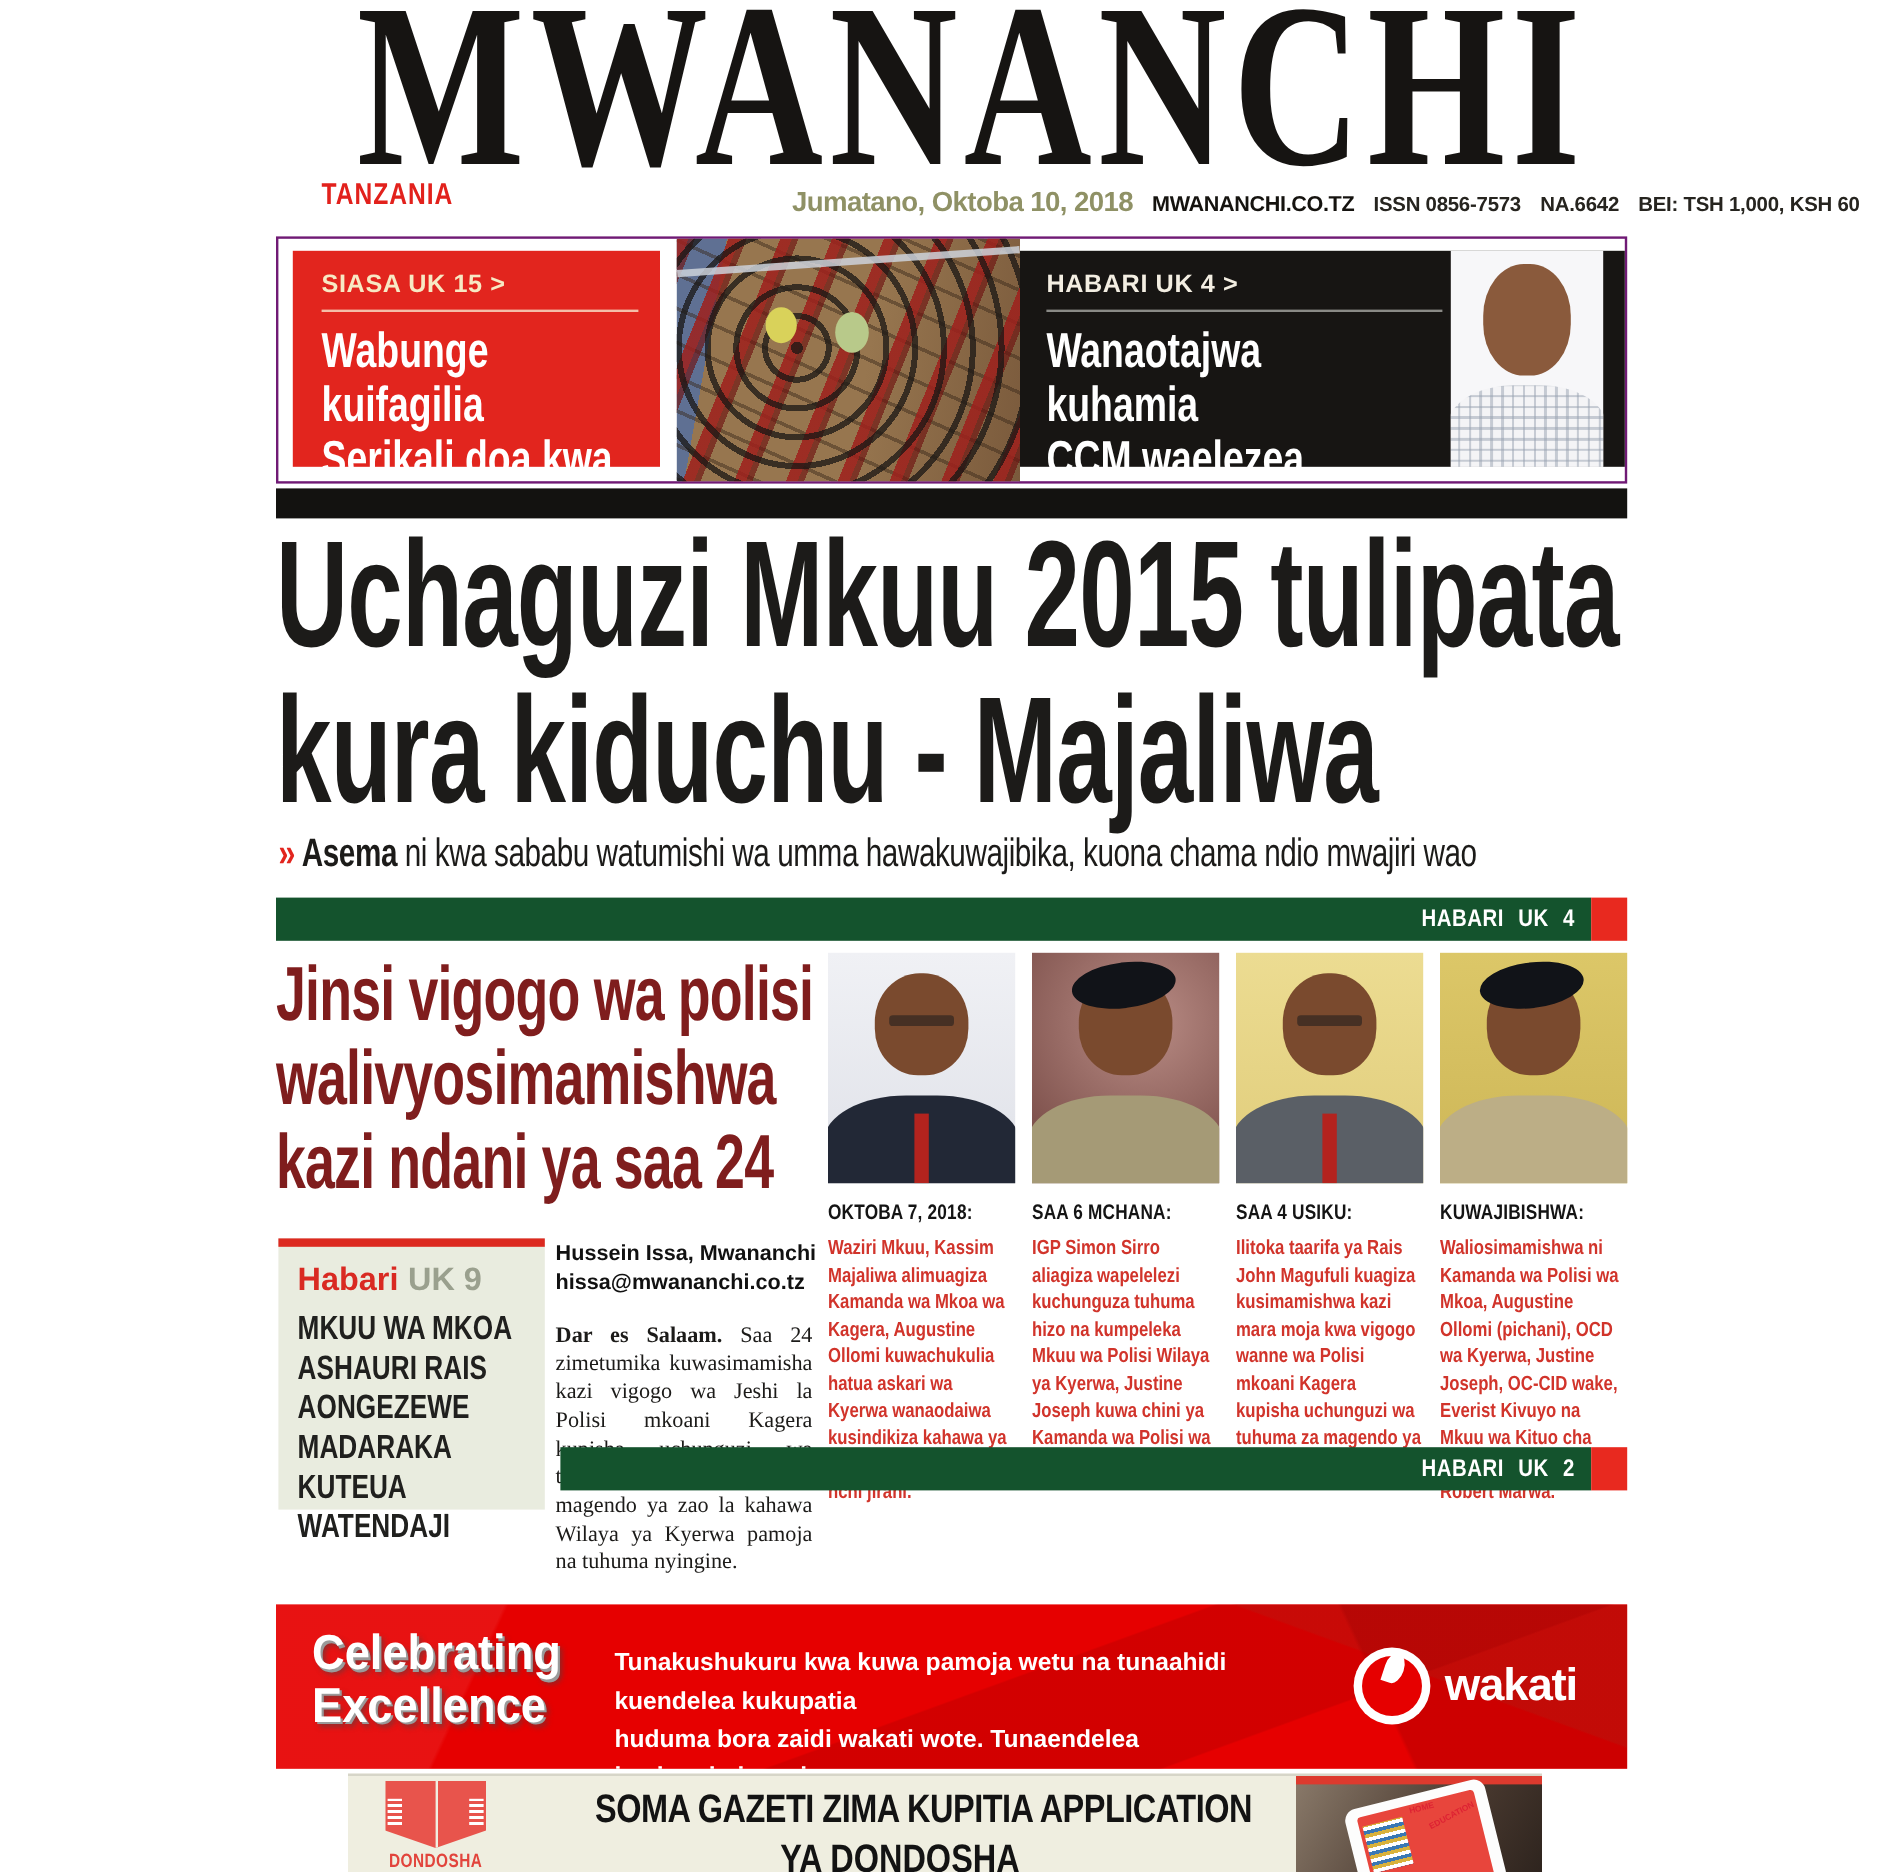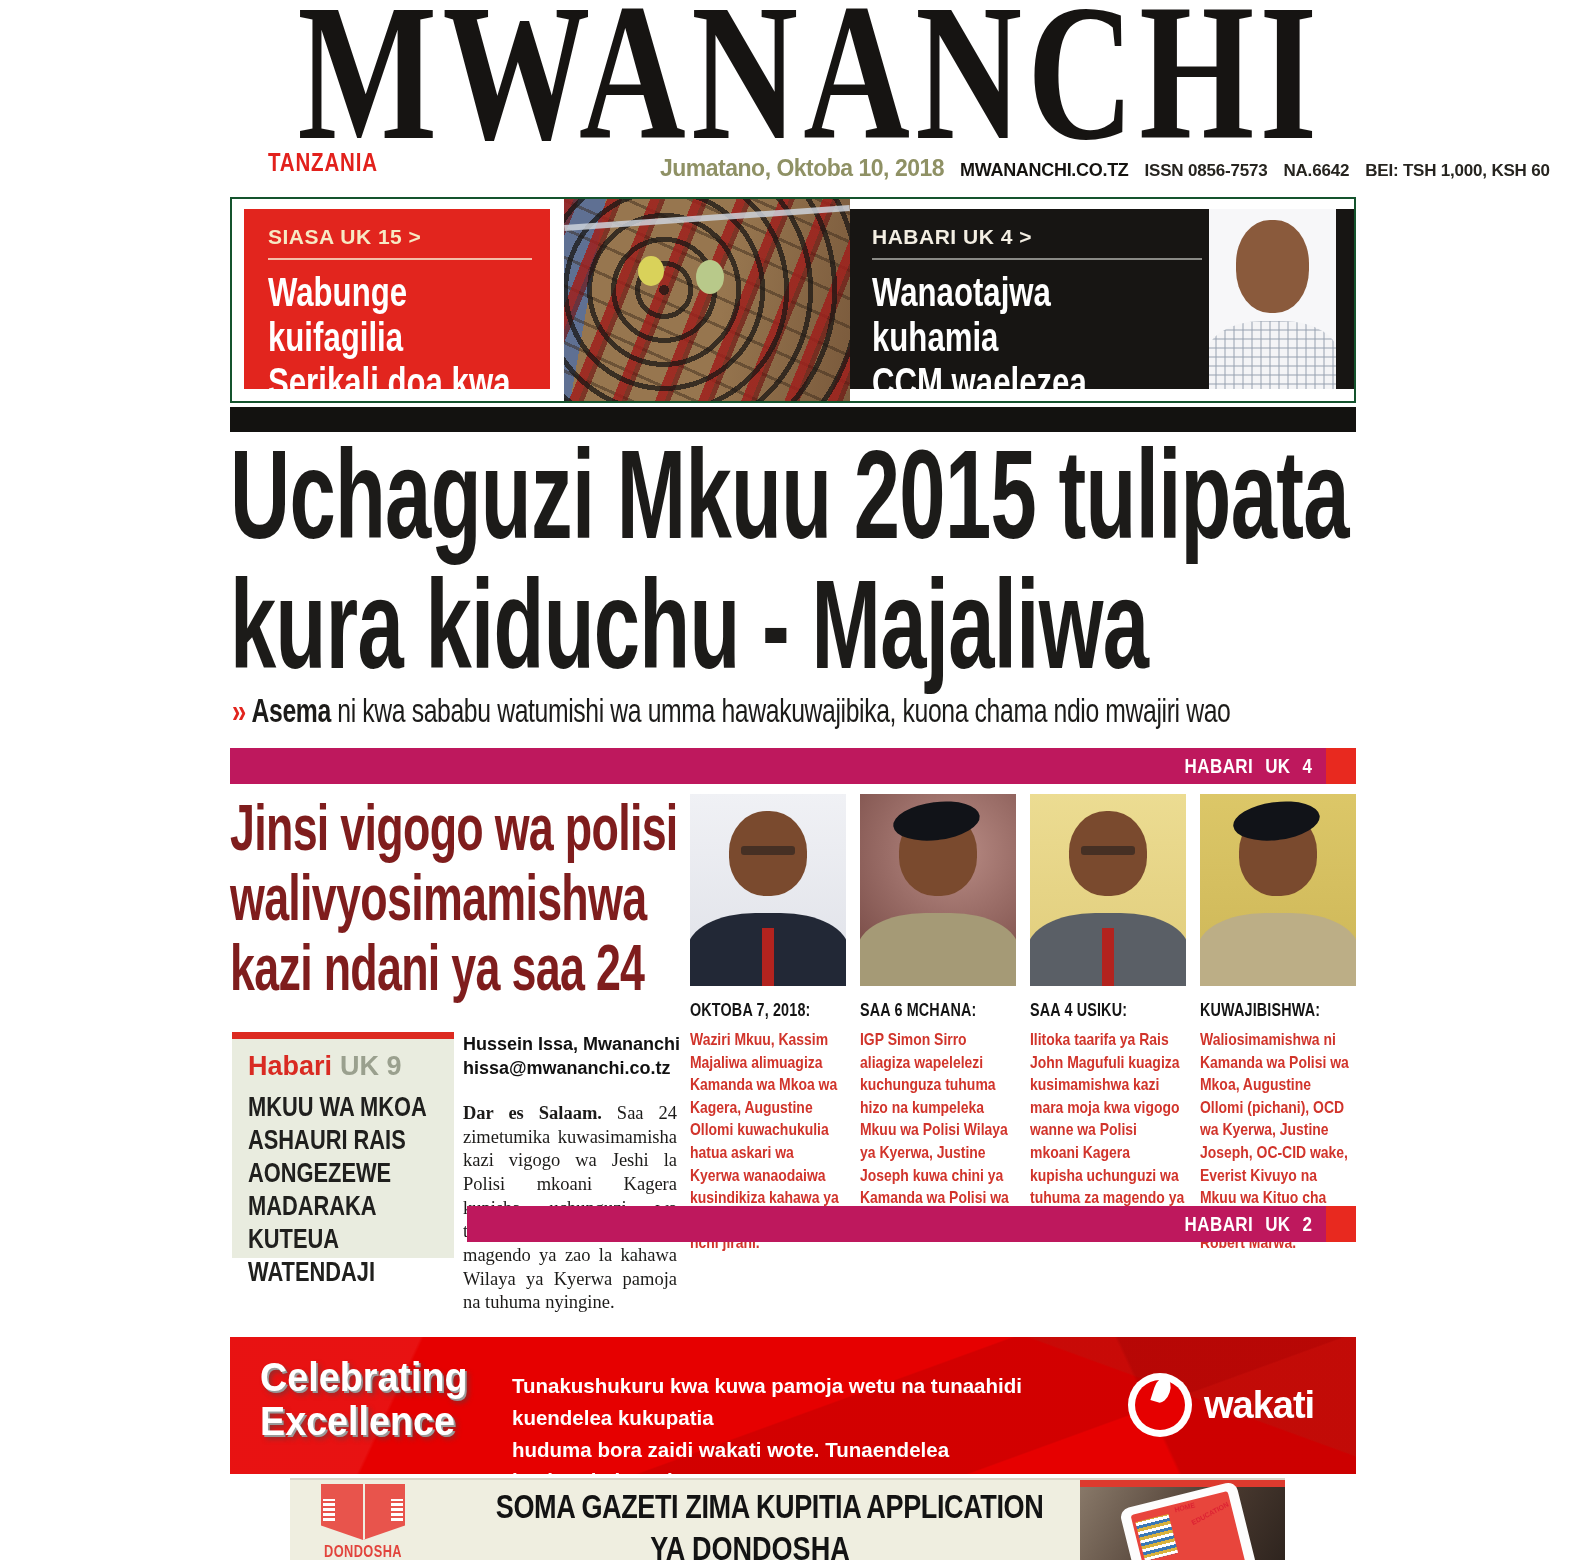--- a/index.html
+++ b/index.html
@@ -24,21 +24,21 @@
     position:absolute; left:38px; top:148px; font-size:25px; font-weight:700;
     color:#e2211c; transform:scaleX(.82); transform-origin:0 0; letter-spacing:1px;
   }
   .dateline { position:absolute; left:430px; top:155px; display:flex; align-items:baseline; gap:16px; white-space:nowrap; }
   .dateline .date { font-size:23px; font-weight:700; color:#8f9165; letter-spacing:-.5px; }
   .dateline .site { font-size:18px; font-weight:800; color:#15130f; letter-spacing:-.3px; }
   .dateline .meta { font-size:17px; font-weight:700; color:#26241f; letter-spacing:-.2px; }
 
   
   .top-strip { position:absolute; left:0; top:197px; width:1126px; height:206px;
-    border:2px solid #14532d; background:#fff; }
+    border:2px solid #701a75; background:#fff; }
   .promo-red { position:absolute; left:12px; top:10px; width:306px; height:180px;
     background:#e2251e; padding:16px 18px 0 24px; }
   .kicker { font-size:21px; font-weight:800; letter-spacing:.5px; color:#f7e9c4; }
   .kicker-rule { height:2px; background:rgba(250,240,215,.75); margin:9px 0 10px; }
   .promo-headline { font-size:41px; font-weight:700; color:#fff; line-height:1.1; }
   .promo-black { position:absolute; left:618px; top:10px; width:504px; height:180px;
     background:#171513; padding:16px 0 0 22px; }
   .promo-black .kicker { color:#f3eee2; }
   .promo-black .kicker-rule { background:#8a8a86; width:330px; }
   .promo-black .promo-headline { max-width:352px; }
@@ -85,21 +85,21 @@
   .lead-headline { position:absolute; left:0; top:430px; font-size:126px; font-weight:700;
     line-height:1.03; color:#1c1b19; letter-spacing:-1px; }
   .lead-headline .hl-line { transform:scaleX(.66); transform-origin:0 0; white-space:nowrap; }
   .deck { position:absolute; left:2px; top:692px; font-size:33px; letter-spacing:-.5px;
     white-space:nowrap; transform:scaleX(.75); transform-origin:0 0; color:#1c1b19; font-weight:500; }
   .deck .marker { color:#e2251e; font-weight:800; margin-right:10px; letter-spacing:-3px; }
   .deck b { font-weight:800; }
 
   
   .section-bar { position:absolute; height:36px; display:flex; align-items:stretch; }
-  .section-bar .bar-face { flex:1; background:#be185d; display:flex; align-items:center; justify-content:flex-end; padding-right:14px; }
+  .section-bar .bar-face { flex:1; background:#14532d; display:flex; align-items:center; justify-content:flex-end; padding-right:14px; }
   .section-bar .bar-label { color:#fff; font-weight:800; font-size:20px; word-spacing:8px; letter-spacing:.5px; transform:scaleX(.85); transform-origin:100% 50%; }
   .section-bar .bar-cap { width:30px; background:#e8291f; }
   .bar-top { left:0; top:748px; width:1126px; }
   .bar-bottom { left:237px; top:1206px; width:889px; }
 
   
   .story-headline { position:absolute; left:0; top:794px; font-size:64px; font-weight:700;
     line-height:1.09; color:#7f1d1d; letter-spacing:-1px; }
   .story-headline .hl-line { transform:scaleX(.70); transform-origin:0 0; white-space:nowrap; }
   .byline { position:absolute; left:233px; top:1032px; font-size:18px; font-weight:700; line-height:1.35; color:#111; }

